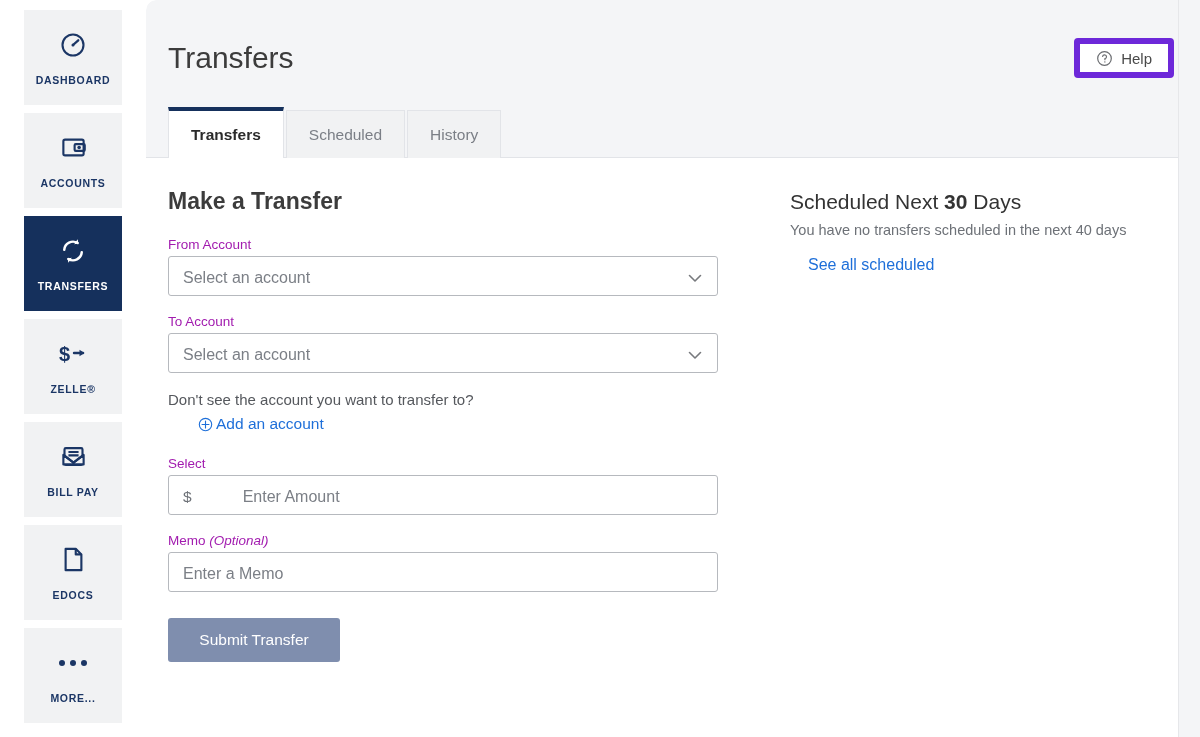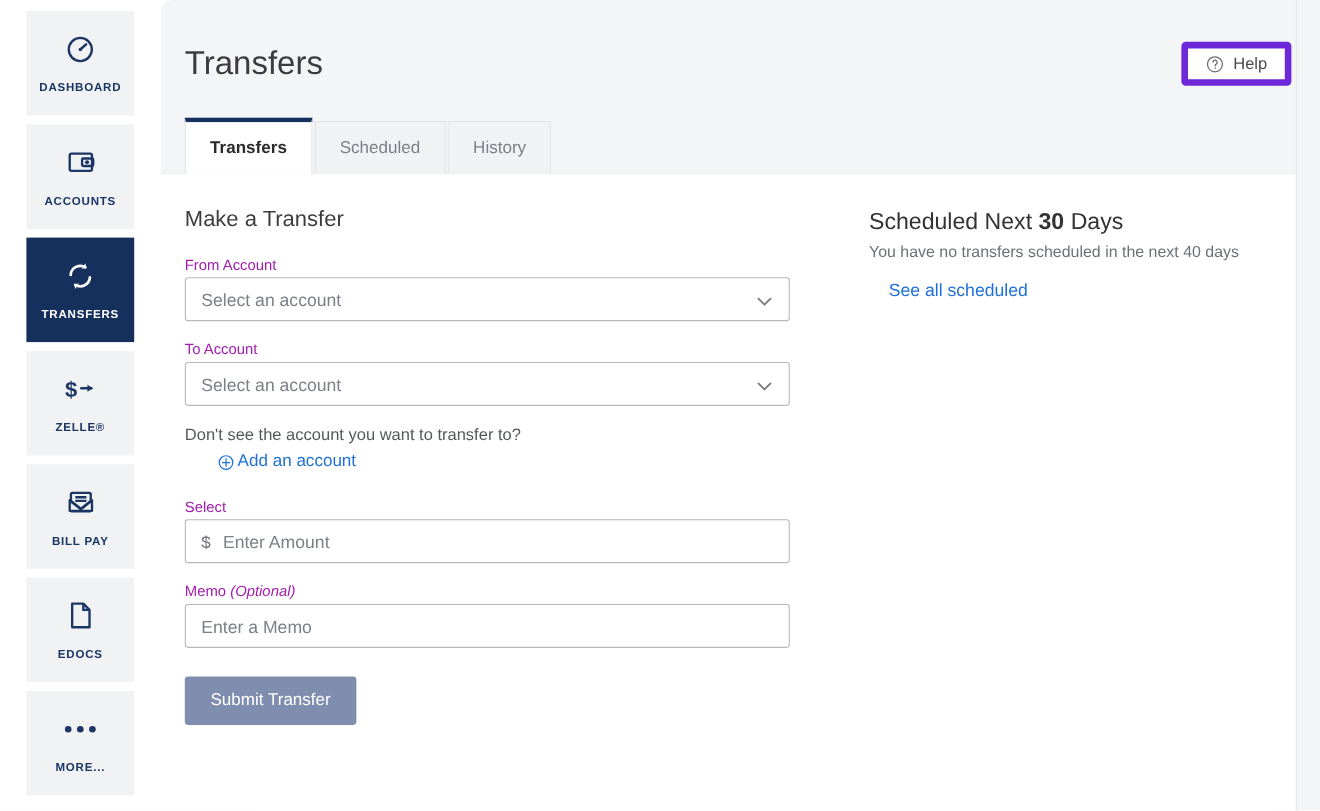--- a/index.html
+++ b/index.html
@@ -83,51 +83,52 @@
     border-top: 4px solid #15305c;
     height: 51px;
     border-left: 1px solid #e2e4e8; border-right: 1px solid #e2e4e8;
   }
 
   
   .body-wrap { display: flex; padding: 30px 22px 0 22px; }
   .col-left { width: 600px; flex: 0 0 600px; }
   .col-right { flex: 1 1 auto; padding-left: 22px; padding-top: 2px; }
 
-  .section-title { font-size: 20px; color: #3c3c3c; font-weight: normal; margin-bottom: 22px; }
+  .section-title { font-size: 23px; color: #3c3c3c; font-weight: bold; margin-bottom: 22px; }
 
   .field { margin-bottom: 18px; }
   .field-label { font-size: 13.5px; color: #a21caf; margin-bottom: 4px; display: block; }
   .field-label .opt { font-style: italic; }
 
   .ctl {
     width: 550px; height: 40px;
     border: 1px solid #b6b9be; border-radius: 3px;
     background: #ffffff;
     display: flex; align-items: center;
     padding: 4px 12px 0 14px;
     font-size: 16px; color: #7b7f86;
     cursor: pointer;
+    gap: 40px;
   }
   .ctl .val { flex: 1 1 auto; }
   .chev { width: 20px; height: 20px; color: #77797d; flex: 0 0 auto; }
   .cur { color: #6d7177; margin-right: 11px; font-size: 15.5px; }
 
   .helper-row { margin: 6px 0 20px 0; }
   .helper-text { font-size: 15px; color: #55585d; margin-bottom: 7px; }
   .add-link {
     display: inline-flex; align-items: center; gap: 3px;
     margin-left: 30px; color: #1e6fd9; font-size: 15.5px;
     text-decoration: none; cursor: pointer;
   }
   .plus-ico { width: 15px; height: 15px; display: block; }
 
   .submit-btn {
     margin-top: 8px;
-    width: 156px; height: 44px;
+    width: 172px; height: 44px;
     background: #7f8eae; border: none; border-radius: 3px;
     color: #ffffff; font-size: 15.5px;
     font-family: "Liberation Sans", sans-serif;
     cursor: pointer;
   }
 
   .sched-title { font-size: 21px; color: #333333; font-weight: normal; margin-bottom: 8px; }
   .sched-title b { font-weight: bold; }
   .sched-sub { font-size: 14.5px; color: #6d7177; margin-bottom: 18px; }
   .sched-link { display: inline-block; margin-left: 18px; font-size: 16px; color: #1e6fd9; text-decoration: none; cursor: pointer; }

